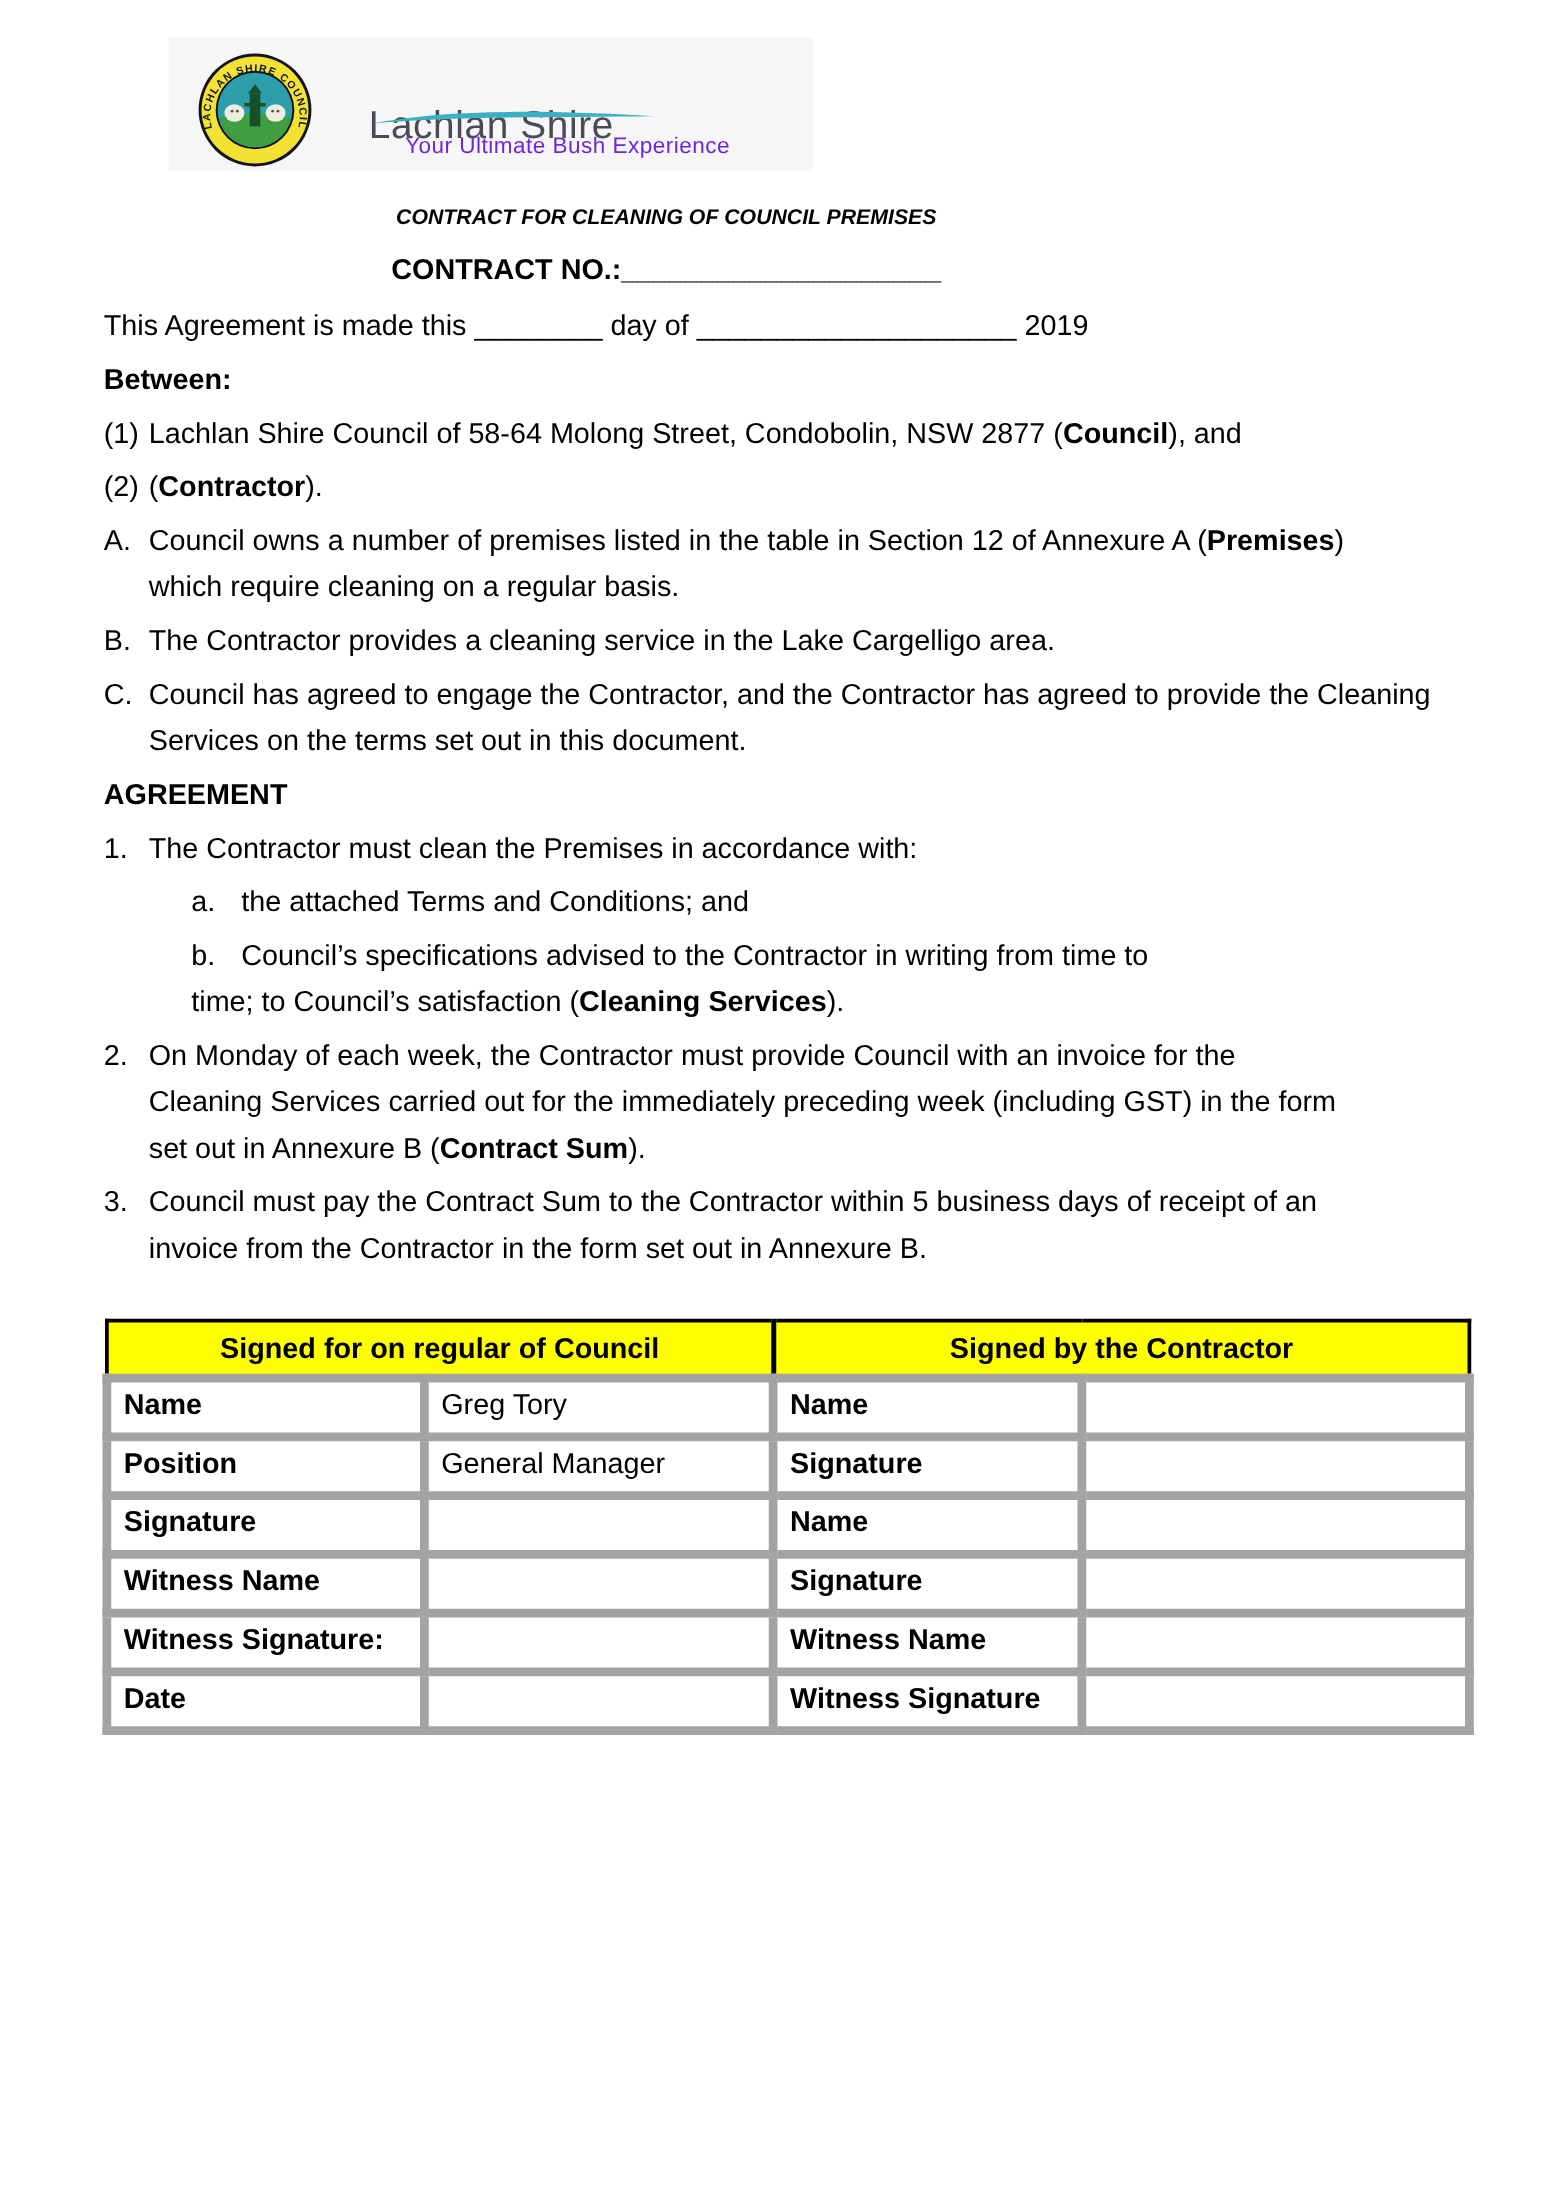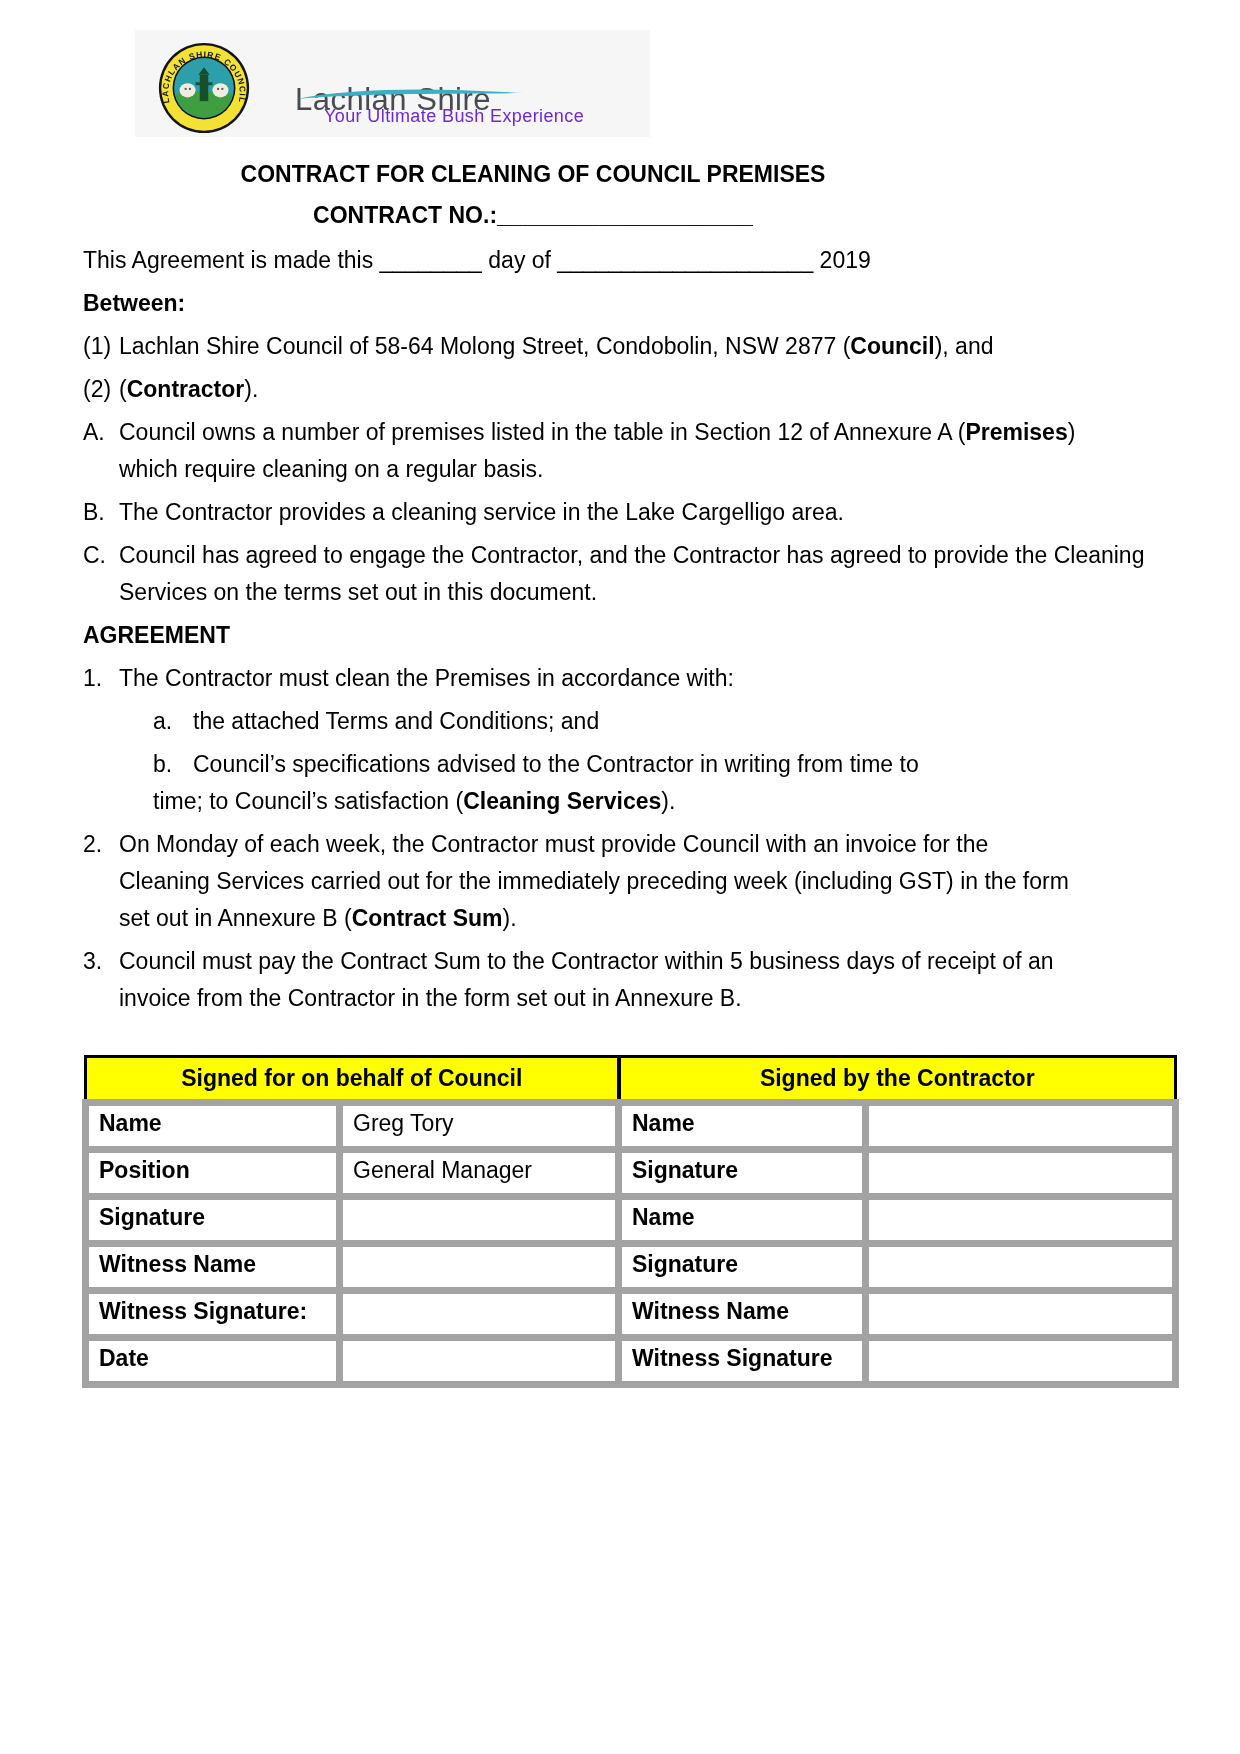--- a/index.html
+++ b/index.html
@@ -10,21 +10,21 @@
     padding:30px 68px 0 83px;overflow:hidden;
   }
   
   .logo-band{position:relative;margin-left:52px;width:515px;height:107px;background:#f6f6f6;}
   .badge{position:absolute;left:22px;top:11px;width:94px;height:94px;}
   .logo-name{position:absolute;left:160px;top:12px;font-size:31px;line-height:36px;color:#4a4a54;letter-spacing:.5px;margin-top:40px;}
   .swoosh{position:absolute;left:162px;top:56px;width:226px;height:16px;}
   .logo-tagline{position:absolute;left:161px;top:76px;font-size:18px;color:#6d28d9;letter-spacing:.4px;margin-left:28px;}
   
   .title-block{width:900px;text-align:center;margin-top:22px;}
-  .doc-title{font-size:23px;font-weight:bold;margin:0 0 11px 0;line-height:30px;}
+  .doc-title{font-size:17px;font-weight:bold;margin:0 0 11px 0;line-height:30px;font-style:italic;}
   .contract-no{font-size:23px;font-weight:bold;margin:0;line-height:30px;}
   
   .para{font-size:23px;line-height:37px;margin:6px 0 0 0;}
   .bold{font-weight:bold;}
   .li{position:relative;padding-left:36px;}
   .li .marker{position:absolute;left:0;top:0;}
   .sub{margin-left:70px;}
   .sub .marker{display:inline-block;width:40px;}
   
   .sign-table{border-collapse:collapse;table-layout:fixed;width:1090px;margin-top:38px;margin-left:-1px;}
@@ -112,21 +112,21 @@
 
   <table class="sign-table">
     <colgroup>
       <col style="width:254px">
         <col style="width:279px">
         <col style="width:247px">
         <col style="width:310px">
     </colgroup>
     <tbody>
       <tr>
-        <th colspan="2">Signed for on behalf of Council</th>
+        <th colspan="2">Signed for on regular of Council</th>
         <th colspan="2" class="mid">Signed by the Contractor</th>
       </tr>
       <tr>
         <td class="lbl">Name</td>
         <td>Greg Tory</td>
         <td class="lbl mid">Name</td>
         <td></td>
       </tr>
       <tr>
         <td class="lbl">Position</td>

